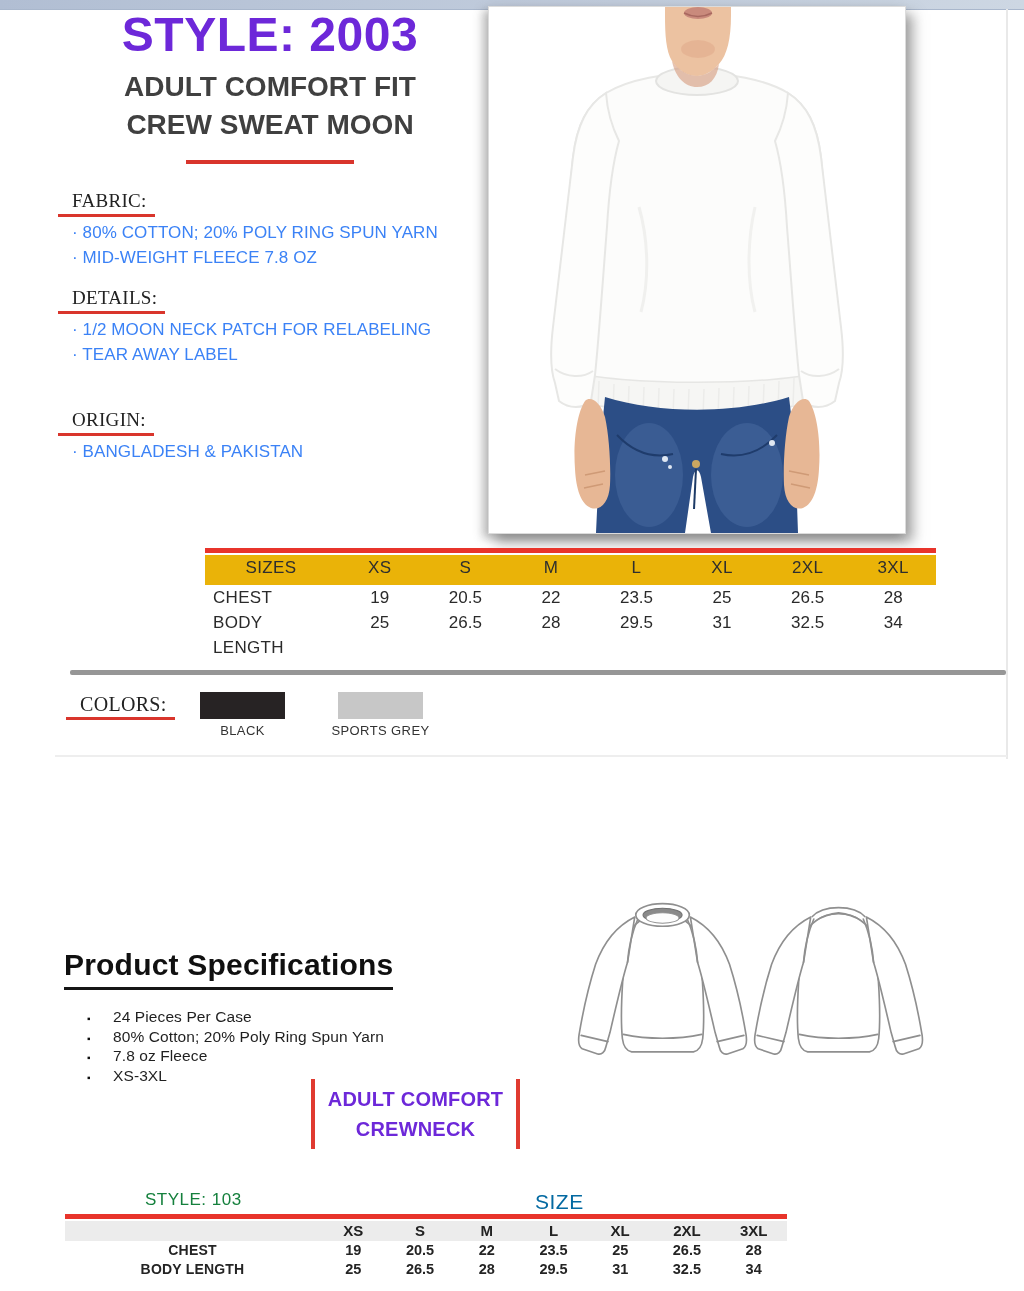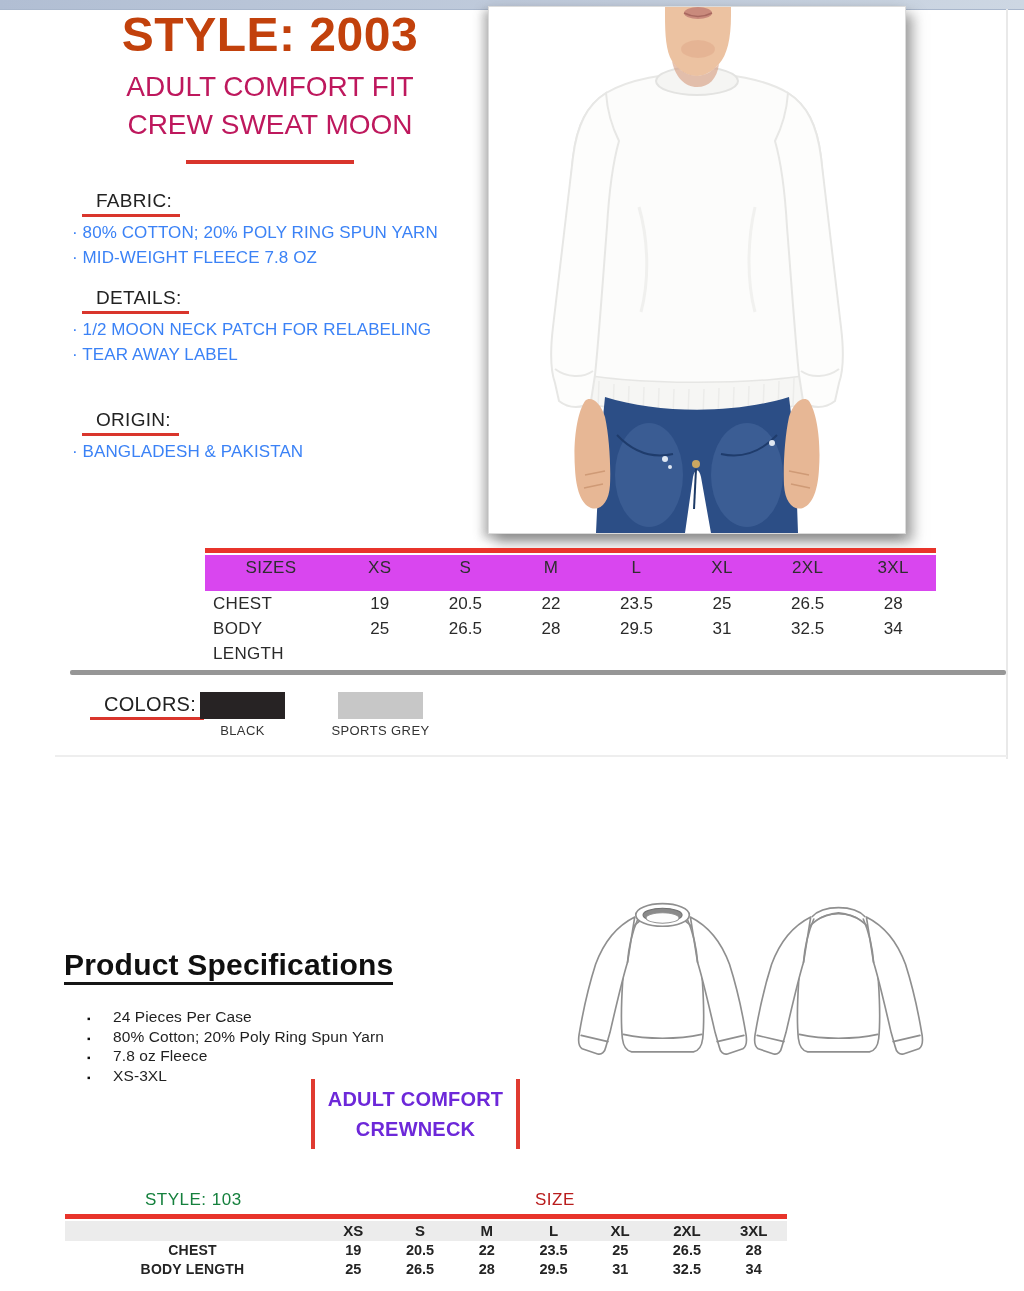--- a/index.html
+++ b/index.html
@@ -13,41 +13,41 @@
     font-family:"Liberation Sans", sans-serif;color:var(--ink);overflow:hidden;
   }
   .abs{position:absolute;}
 
   
   #top-bar{left:0;top:0;width:1024px;height:9px;background:linear-gradient(90deg,#b1bed3,#c2cddd 60%,#cdd7e3);border-bottom:1px solid #a9b7cc;}
   #page-edge{left:1006px;top:9px;width:2px;height:750px;background:#e9e9e9;}
 
   
   #title-block{left:58px;top:6px;width:424px;text-align:center;}
-  .style-no{font-size:48px;font-weight:700;letter-spacing:0.5px;color:#c2410c;line-height:58px;}
-  .subtitle{font-size:28px;font-weight:400;color:#be185d;line-height:38px;margin-top:4px;}
+  .style-no{font-size:48px;font-weight:700;letter-spacing:0.5px;color:#6d28d9;line-height:58px;}
+  .subtitle{font-size:28px;font-weight:700;color:#404040;line-height:38px;margin-top:4px;}
   .title-rule{width:168px;height:4px;background:var(--accent);margin:16px auto 0;}
 
   
   .section{position:absolute;left:72px;width:432px;}
-  .heading-wrap{display:inline-block;margin-left:24px;}
+  .heading-wrap{display:inline-block;margin-left:0;font-family:Liberation Serif, serif;}
   .sec-heading{font-size:19px;line-height:22px;color:#222;letter-spacing:0.3px;}
   .red-rule{height:3px;background:var(--accent);margin:2px -8px 0 -14px;}
   .sec-item{font-size:17px;line-height:25px;margin-top:3px;color:#3b82f6;letter-spacing:0.1px;}
 
   
   #photo{left:488px;top:6px;width:416px;height:526px;background:#fff;border:1px solid #dcdcdc;
     box-shadow:-5px 4px 9px rgba(105,105,105,.45), 7px 8px 12px rgba(90,90,90,.55);}
   #photo svg{display:block;width:100%;height:100%;}
 
   
   #size-table{left:205px;top:548px;width:731px;}
   .red-line{height:5px;background:var(--table-red);}
   #size-table .grid{display:grid;grid-template-columns:132px repeat(7,1fr);margin-top:2px;}
-  #size-table .h{background:#d946ef;height:36px;line-height:26px;font-size:17px;text-align:center;letter-spacing:0.4px;color:#2e2e2e;}
+  #size-table .h{background:#eab308;height:30px;line-height:26px;font-size:17px;text-align:center;letter-spacing:0.4px;color:#2e2e2e;}
   #size-table .c{height:25px;line-height:25px;font-size:17px;text-align:center;color:#2a2a2a;}
   #size-table .lab{text-align:left;padding-left:8px;letter-spacing:0.3px;}
 
   
   #divider-1{left:70px;top:670px;width:936px;height:5px;background:#969696;border-radius:2px;}
   #divider-2{left:55px;top:755px;width:952px;height:2px;background:#eeeeee;}
 
   
   #colors-heading{left:80px;top:693px;}
   #colors-heading .sec-heading{font-size:20px;}
@@ -58,36 +58,36 @@
   #swatch-black-label{left:200px;width:85px;}
   #swatch-grey-label{left:320px;width:121px;}
 
   
   #flats{left:573px;top:876px;width:352px;height:204px;}
   #flats svg{display:block;width:100%;height:100%;}
 
   
   #ps-heading{left:64px;top:948px;}
   #ps-heading span{display:inline-block;font-size:30px;font-weight:700;color:#101010;letter-spacing:0.2px;
-    border-bottom:3px solid #151515;}
+    border-bottom:3px solid #151515;padding-bottom:5px;}
   #ps-bullets{left:87px;top:1008px;width:420px;}
   .ps-row{display:flex;align-items:baseline;height:19.5px;}
   .ps-marker{width:26px;font-size:10px;color:#111;}
   .ps-text{font-size:15.5px;color:#1f1f1f;letter-spacing:0.1px;}
 
   
   #callout{left:311px;top:1079px;width:201px;height:70px;border-left:4px solid #e03a30;border-right:4px solid #e03a30;
     display:flex;flex-direction:column;justify-content:center;text-align:center;}
   #callout div{font-size:20px;font-weight:700;color:#6d28d9;line-height:30px;letter-spacing:0.2px;}
 
   
   #bottom-table{left:65px;top:1188px;width:722px;}
   #bt-caption{position:relative;height:26px;}
   #bt-style{position:absolute;left:80px;top:2px;font-size:17px;letter-spacing:0.5px;color:#15803d;}
-  #bt-size{position:absolute;left:470px;top:2px;font-size:17px;letter-spacing:0.5px;color:#b91c1c;}
+  #bt-size{position:absolute;left:470px;top:2px;font-size:21px;letter-spacing:0.5px;color:#0369a1;}
   #bottom-table .grid{display:grid;grid-template-columns:255px repeat(7,1fr);margin-top:2px;}
   #bottom-table .h{background:#ececec;height:20px;line-height:20px;font-size:15px;font-weight:700;text-align:center;color:#222;}
   #bottom-table .c{height:19px;line-height:19px;font-size:14.5px;font-weight:700;text-align:center;color:#242424;}
   #bottom-table .lab{font-size:14px;letter-spacing:0.2px;}
 </style>
 </head>
 <body>
 
 <div id="top-bar" class="abs"></div>
 <div id="page-edge" class="abs"></div>

